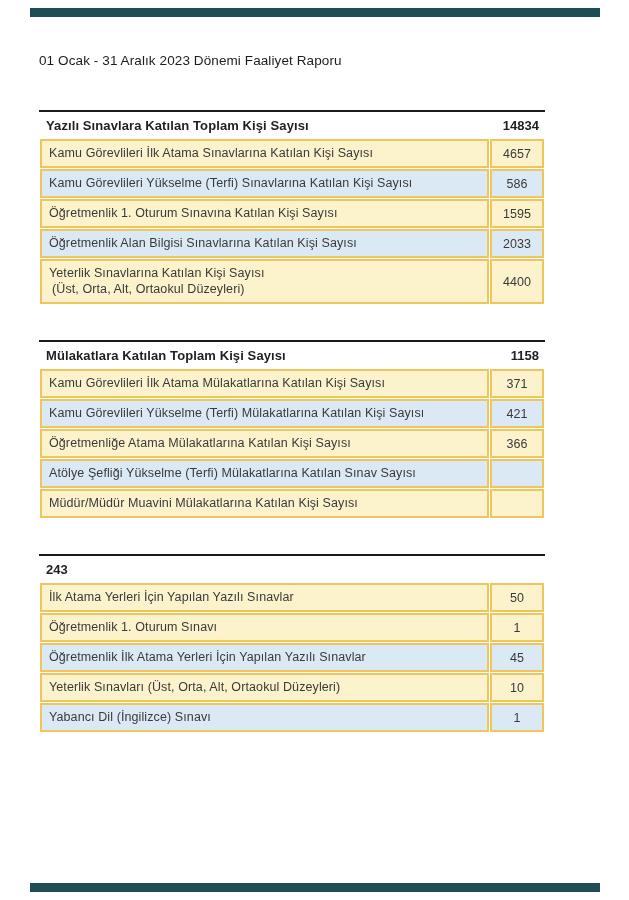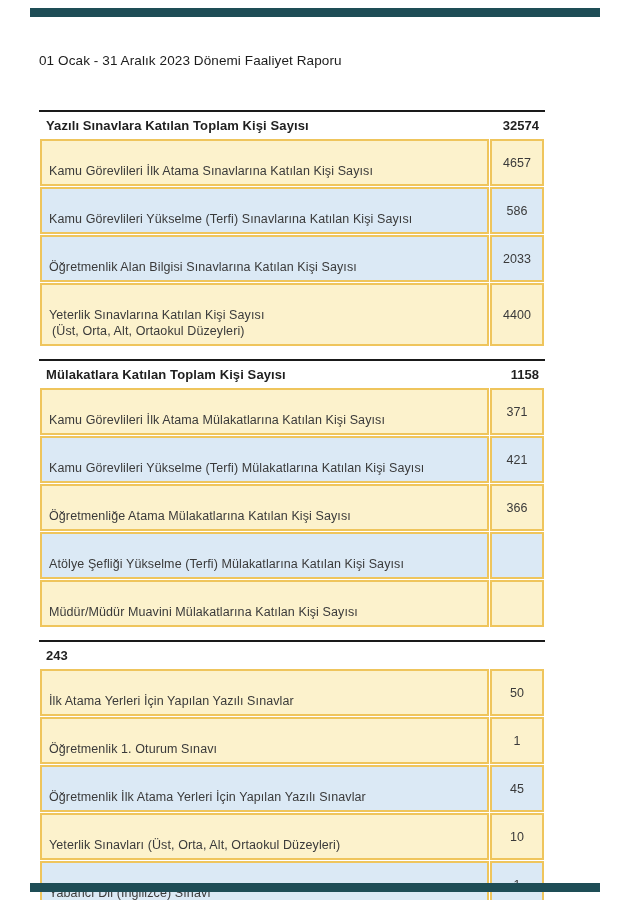--- a/index.html
+++ b/index.html
@@ -14,73 +14,77 @@
   body{
     width:629px;height:900px;position:relative;background:#ffffff;
     font-family:"Liberation Sans", sans-serif;
     -webkit-font-smoothing:antialiased;
   }
   .band{position:absolute;left:30px;width:570px;height:9px;background:var(--band);}
   .band.top{top:8px;}
   .band.bottom{top:883px;}
   .content{position:absolute;left:39px;top:52px;width:506px;}
   .title{font-size:13.5px;color:#1c1c1c;line-height:18px;letter-spacing:.1px;}
-  .section{margin-top:12px;}
+  .section{margin-top:35px;}
   .section.first{margin-top:40px;}
   .section-header{
     border-top:2.5px solid var(--rule);
     display:flex;justify-content:space-between;align-items:center;
     padding:6px 6px 5px 7px;
     font-weight:bold;font-size:13px;color:#1f1f1f;
   }
   .section-header .hdr-label{letter-spacing:.1px;}
   .section-header .hdr-value{text-align:right;}
   table.grid{
     border-collapse:separate;border-spacing:1px;width:100%;table-layout:fixed;
     margin-top:0px;
   }
   table.grid col.c-label{width:auto;}
   table.grid col.c-value{width:54px;}
   table.grid td{
     border:2px solid var(--gold);
     font-size:12.5px;color:var(--txt);
     vertical-align:middle;
   }
-  td.label-cell{padding:22px 8px 5px 7px;line-height:16px;letter-spacing:.1px;}
+  td.label-cell{padding:4px 8px 5px 7px;line-height:16px;letter-spacing:.1px;}
   td.value-cell{text-align:center;padding:6px 2px 5px 2px;}
   .r0{background:var(--cream);}
   .r1{background:var(--blue);}
   .lbl-line2{padding-left:3px;}
 </style>
 </head>
 <body>
 
 <div class="band top"></div>
 
 <div class="content">
   <div class="title">01 Ocak - 31 Aralık 2023 Dönemi Faaliyet Raporu</div>
   <div id="sections">
       <section class="section first">
         <div class="section-header">
           <span class="hdr-label">Yazılı Sınavlara Katılan Toplam Kişi Sayısı</span>
-          <span class="hdr-value">32574</span>
+          <span class="hdr-value">14834</span>
         </div>
         <table class="grid">
           <colgroup>
             <col class="c-label">
             <col class="c-value">
           </colgroup>
           <tbody>
             <tr>
               <td class="label-cell r0">Kamu Görevlileri İlk Atama Sınavlarına Katılan Kişi Sayısı</td>
               <td class="value-cell r0">4657</td>
             </tr>
             <tr>
               <td class="label-cell r1">Kamu Görevlileri Yükselme (Terfi) Sınavlarına Katılan Kişi Sayısı</td>
               <td class="value-cell r1">586</td>
+            </tr>
+            <tr>
+              <td class="label-cell r0">Öğretmenlik 1. Oturum Sınavına Katılan Kişi Sayısı</td>
+              <td class="value-cell r0">1595</td>
             </tr>
             <tr>
               <td class="label-cell r1">Öğretmenlik Alan Bilgisi Sınavlarına Katılan Kişi Sayısı</td>
               <td class="value-cell r1">2033</td>
             </tr>
             <tr>
               <td class="label-cell r0">
                 <div class="lbl-line1">Yeterlik Sınavlarına Katılan Kişi Sayısı</div>
                 <div class="lbl-line2">(Üst, Orta, Alt, Ortaokul Düzeyleri)</div>
               </td>
@@ -106,21 +110,21 @@
             </tr>
             <tr>
               <td class="label-cell r1">Kamu Görevlileri Yükselme (Terfi) Mülakatlarına Katılan Kişi Sayısı</td>
               <td class="value-cell r1">421</td>
             </tr>
             <tr>
               <td class="label-cell r0">Öğretmenliğe Atama Mülakatlarına Katılan Kişi Sayısı</td>
               <td class="value-cell r0">366</td>
             </tr>
             <tr>
-              <td class="label-cell r1">Atölye Şefliği Yükselme (Terfi) Mülakatlarına Katılan Kişi Sayısı</td>
+              <td class="label-cell r1">Atölye Şefliği Yükselme (Terfi) Mülakatlarına Katılan Sınav Sayısı</td>
               <td class="value-cell r1"></td>
             </tr>
             <tr>
               <td class="label-cell r0">Müdür/Müdür Muavini Mülakatlarına Katılan Kişi Sayısı</td>
               <td class="value-cell r0"></td>
             </tr>
           </tbody>
         </table>
       </section>
       <section class="section">

